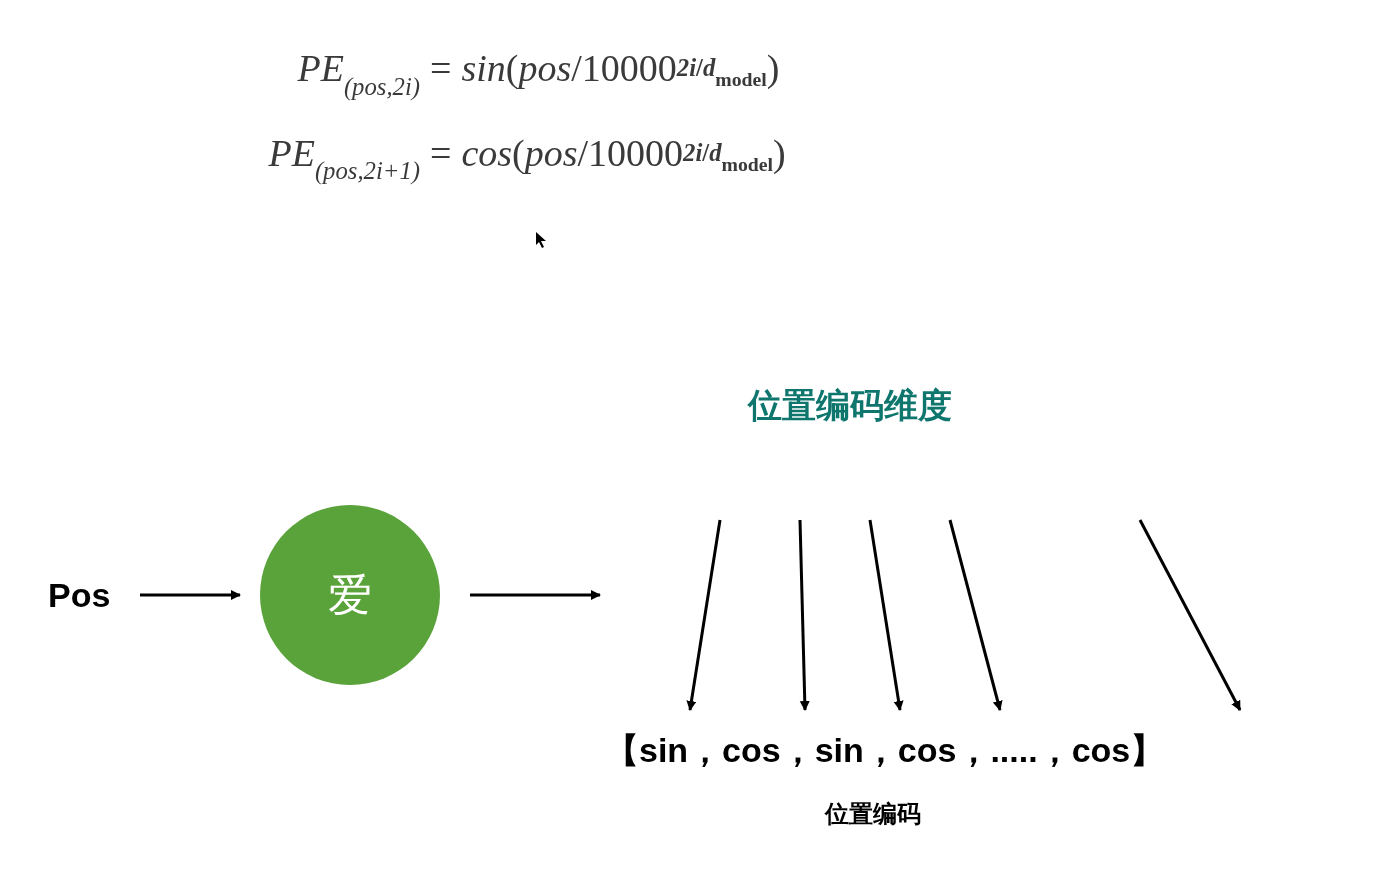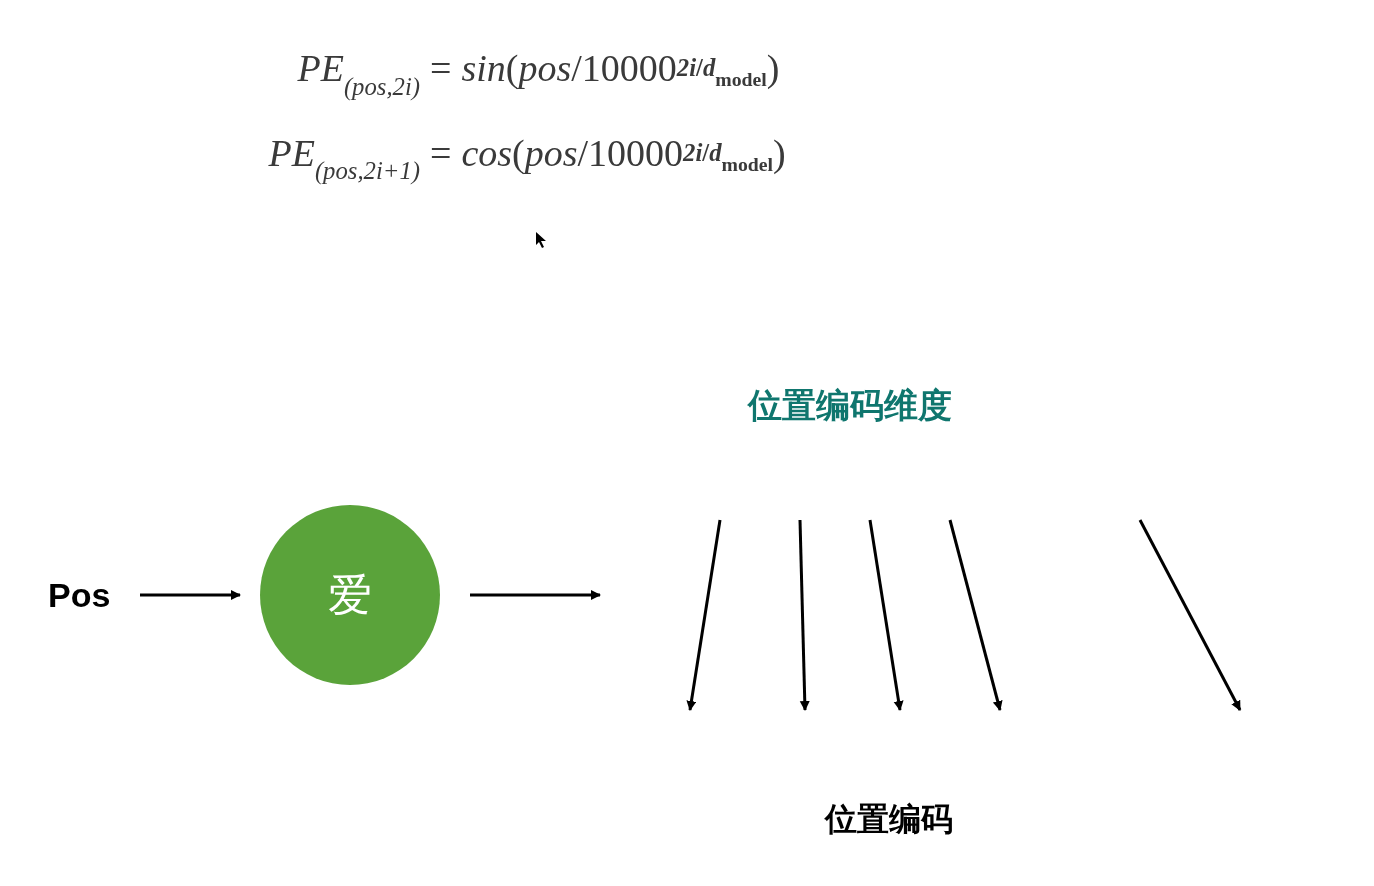--- a/index.html
+++ b/index.html
@@ -112,21 +112,21 @@
     position: absolute;
     left: 605px;
     top: 348px;
     font-size: 34px;
     color: #000;
   }
   .enc-title {
     position: absolute;
     left: 825px;
     top: 418px;
-    font-size: 32px;
+    font-size: 24px;
     color: #000;
   }
   svg.arrows {
     position: absolute;
     left: 0;
     top: 0;
     width: 1374px;
     height: 500px;
   }
 </style>
@@ -166,20 +166,21 @@
       </svg>
   </span>
 </div>
 
 <div class="diagram">
   <div class="pos-label">Pos</div>
   <div class="circle">
     <span>爱</span>
   </div>
   <div class="dim-title">位置编码维度</div>
+  <div class="enc-array">【sin，cos，sin，cos，.....，cos】</div>
   <div class="enc-title">位置编码</div>
 
   <svg class="arrows">
     <defs>
       <marker id="ah" markerWidth="12" markerHeight="12" refX="9" refY="5" orient="auto" markerUnits="userSpaceOnUse">
         <path d="M0,0 L10,5 L0,10 Z" fill="#000"></path>
       </marker>
     </defs>
 
     <line x1="140" y1="215" x2="240" y2="215" stroke="#000" stroke-width="3" marker-end="url(#ah)"></line>

